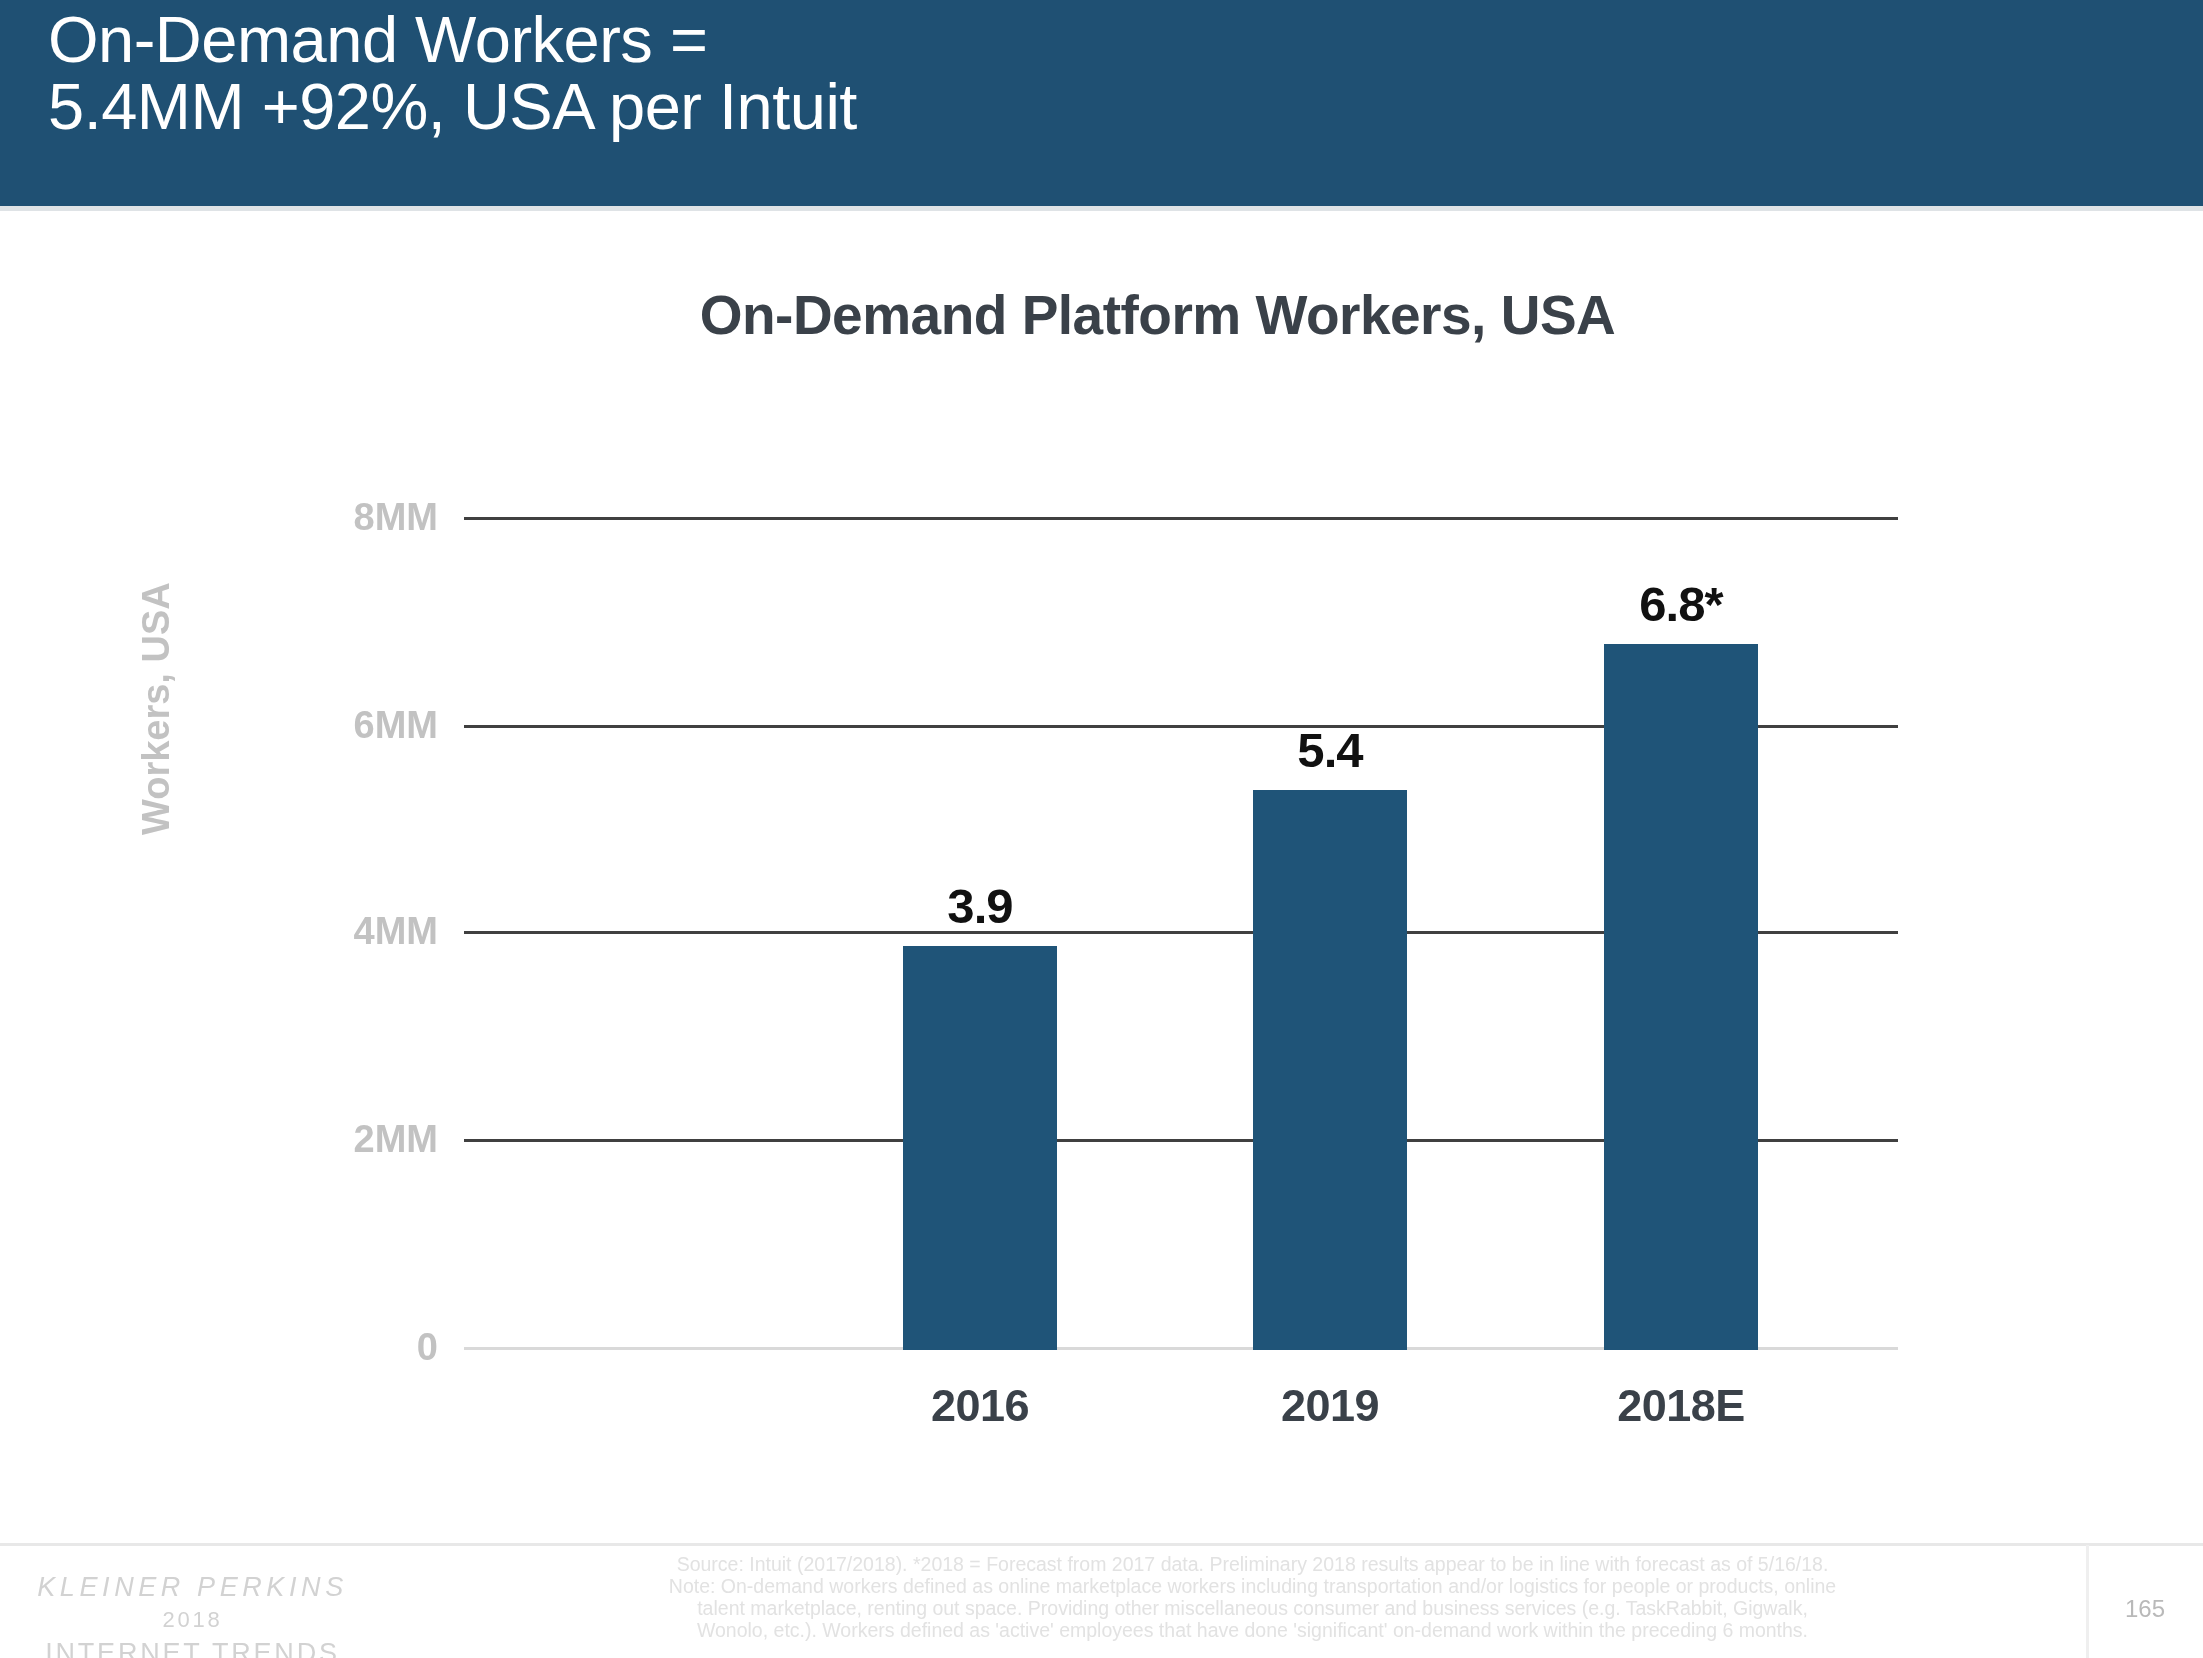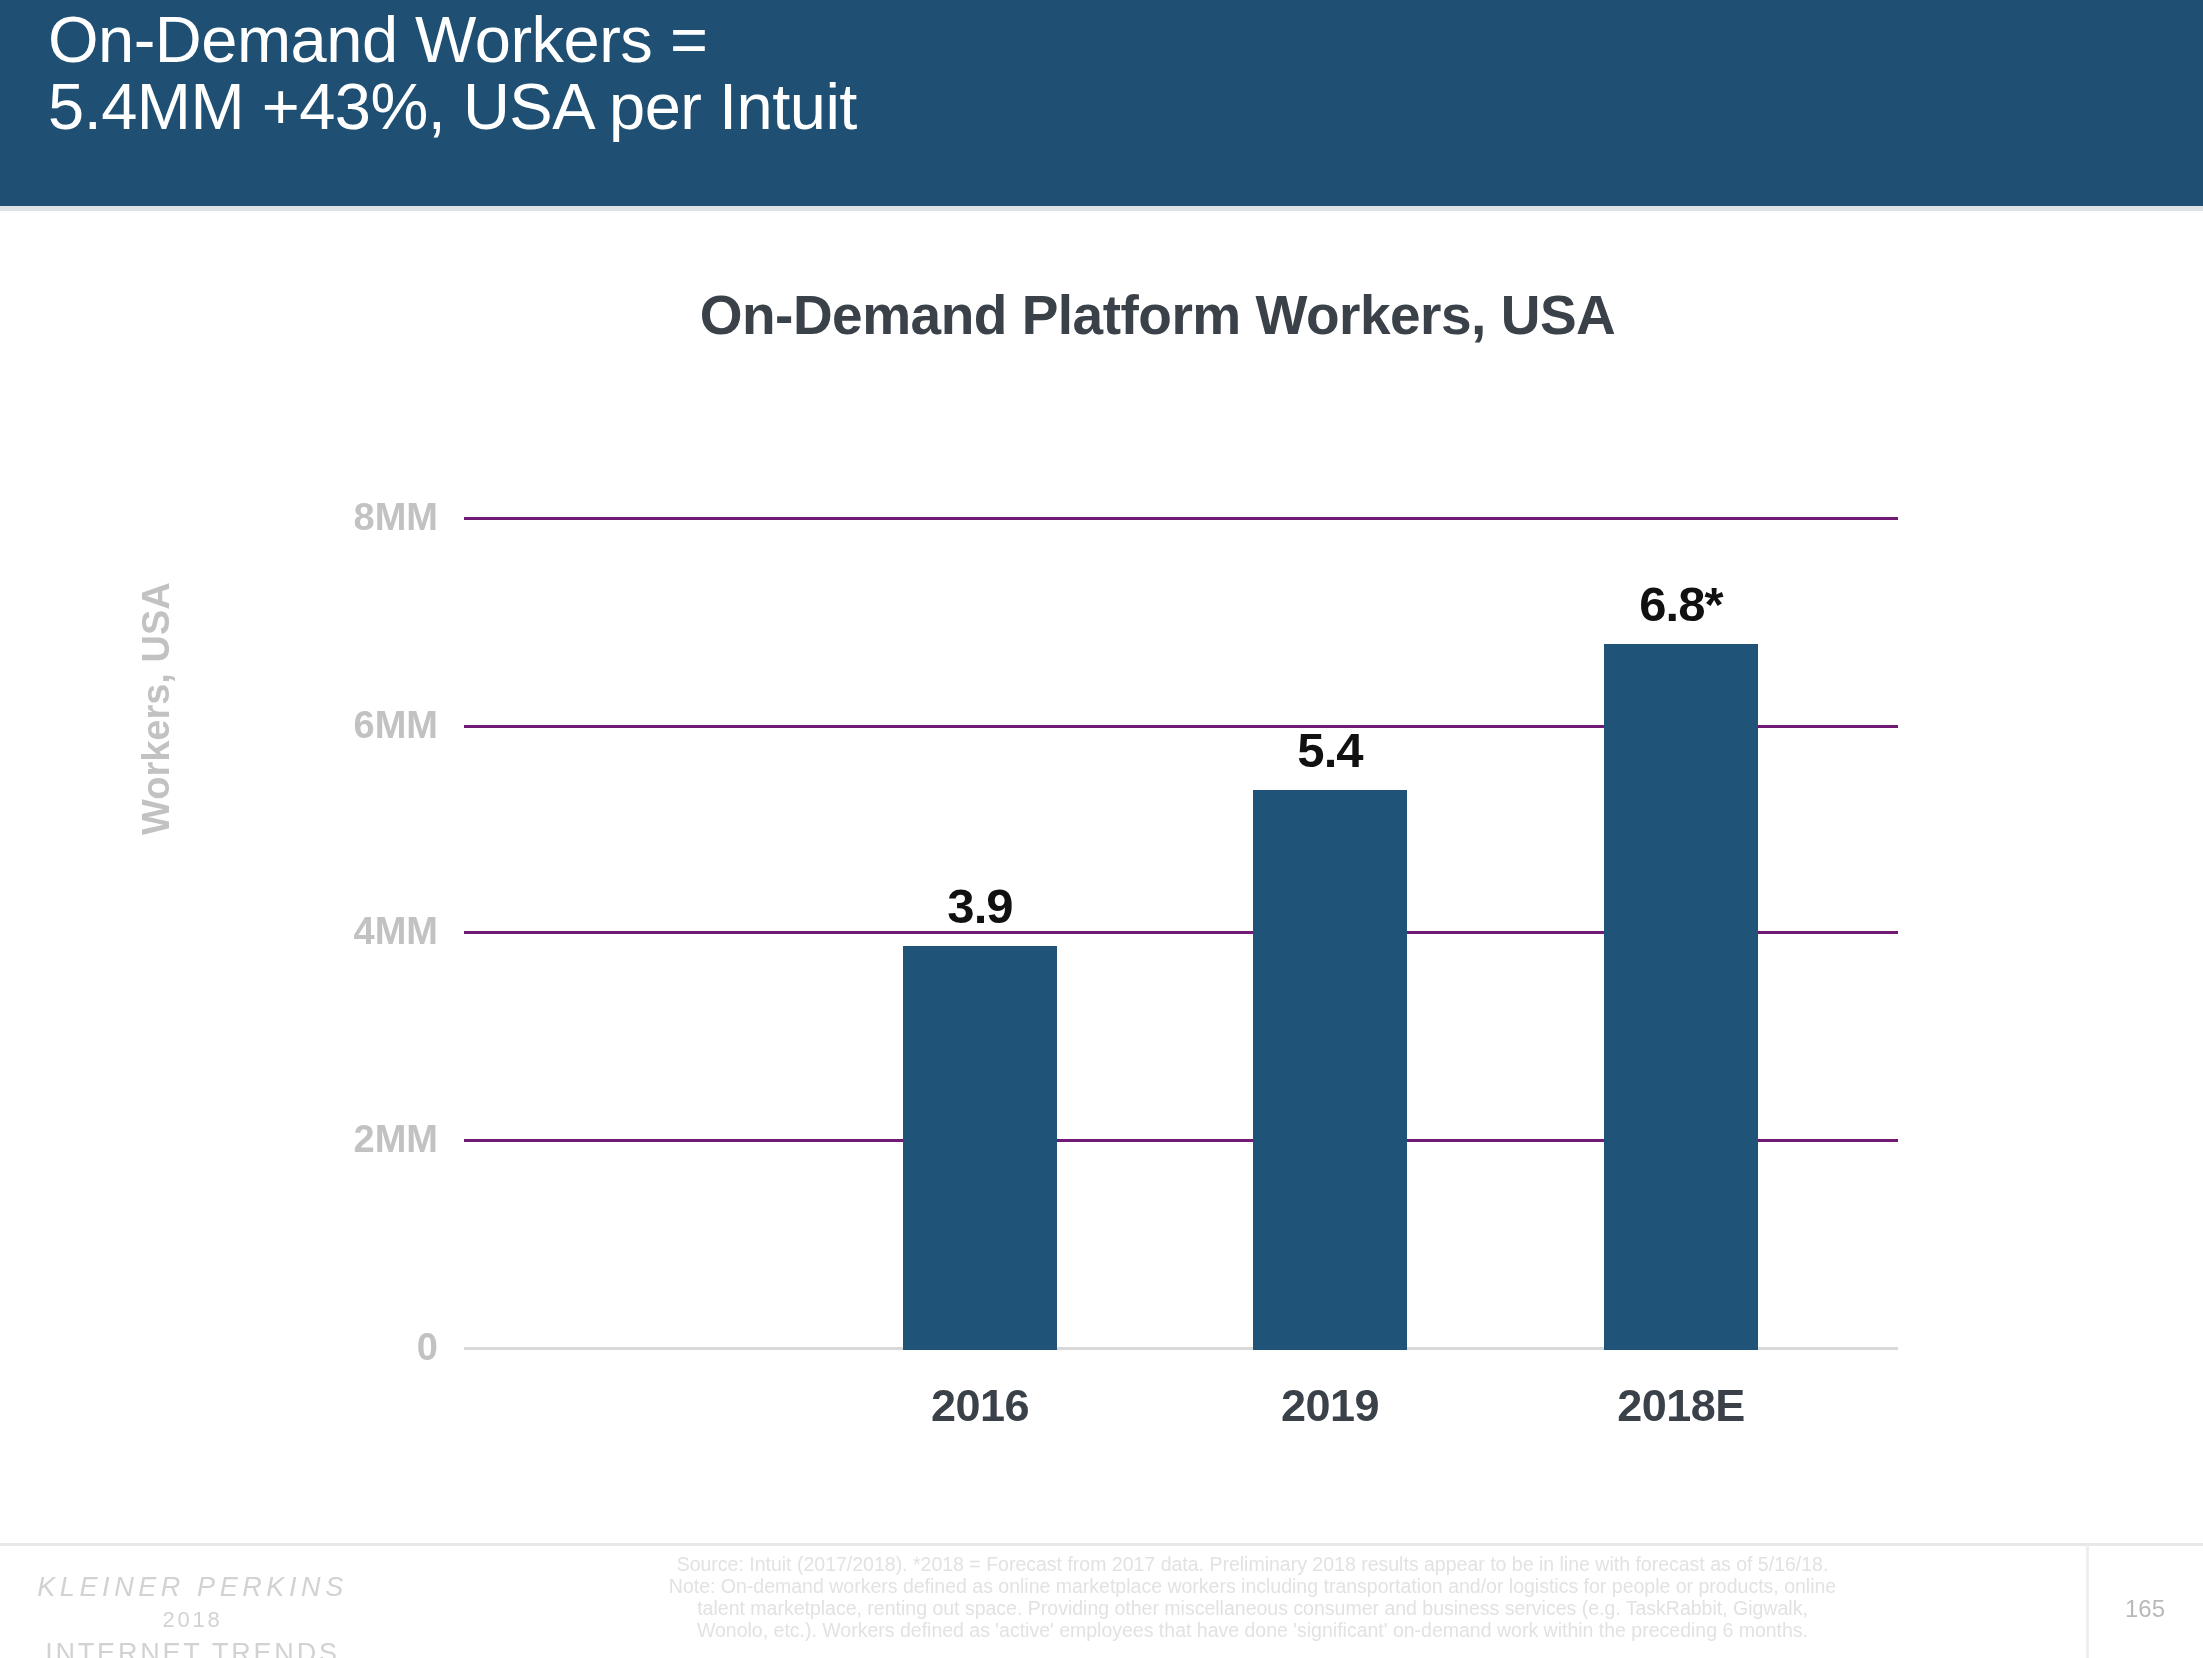--- a/index.html
+++ b/index.html
@@ -67,21 +67,21 @@
     left: 464px;
     top: 309px;          
     width: 1434px;
     height: 830px;       
   }
   .gridline {
     position: absolute;
     left: 0;
     width: 100%;
     height: 2.8px;
-    background: #701a75;
+    background: #404040;
   }
   .gridline.zero { background: #d9d9d9; }
 
   .ytick {
     position: absolute;
     right: calc(100% + 26px);
     transform: translateY(-50%);
     font-size: 38px;
     font-weight: bold;
     color: #c2c2c2;
@@ -187,21 +187,21 @@
     right: 115px; top: 1545px;
     width: 2.8px; height: 113px;
     background: #efefef;
   }
 </style>
 </head>
 <body>
 
 <div class="slide-header">
   <div class="slide-header-title">On-Demand Workers =
-5.4MM +43%, USA per Intuit</div>
+5.4MM +92%, USA per Intuit</div>
 </div>
 <div class="header-underline"></div>
 
 <div class="chart-area">
 
   <div class="chart-title">On-Demand Platform Workers, USA</div>
 
   <div class="plot">
 
     <div class="yaxis-title">Workers, USA</div>

